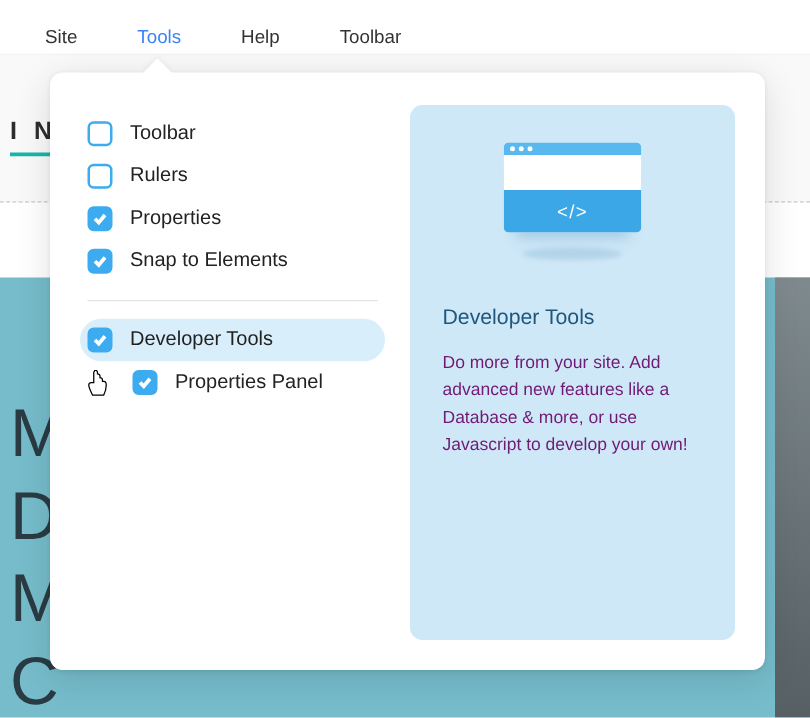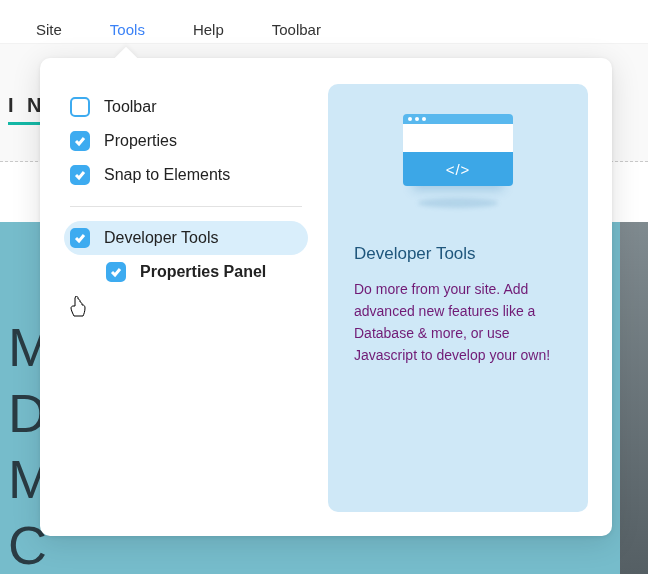--- a/index.html
+++ b/index.html
@@ -114,21 +114,20 @@
   align-items: center;
   gap: 14px;
   padding: 7px 6px;
   font-size: 16px;
   color: #222;
   cursor: pointer;
   border-radius: 18px;
 }
 .check-row.indented {
   padding-left: 42px;
-  font-weight: bold;
 }
 .check-row.highlighted {
   background: #D9EEFB;
 }
 .checkbox {
   width: 20px;
   height: 20px;
   border-radius: 5px;
   border: 2px solid #3DABF0;
   flex-shrink: 0;
@@ -262,20 +261,26 @@
 
   <div class="checklist">
 
     <div class="check-row">
       <div class="checkbox">
         
       </div>
       <span>Toolbar</span>
     </div>
 
+    <div class="check-row">
+      <div class="checkbox">
+        
+      </div>
+      <span>Rulers</span>
+    </div>
 
     <div class="check-row">
       <div class="checkbox checked">
         <svg viewBox="0 0 12 12">
             <path d="M2 6l3 3 5-6"></path>
           </svg>
       </div>
       <span>Properties</span>
     </div>
 

